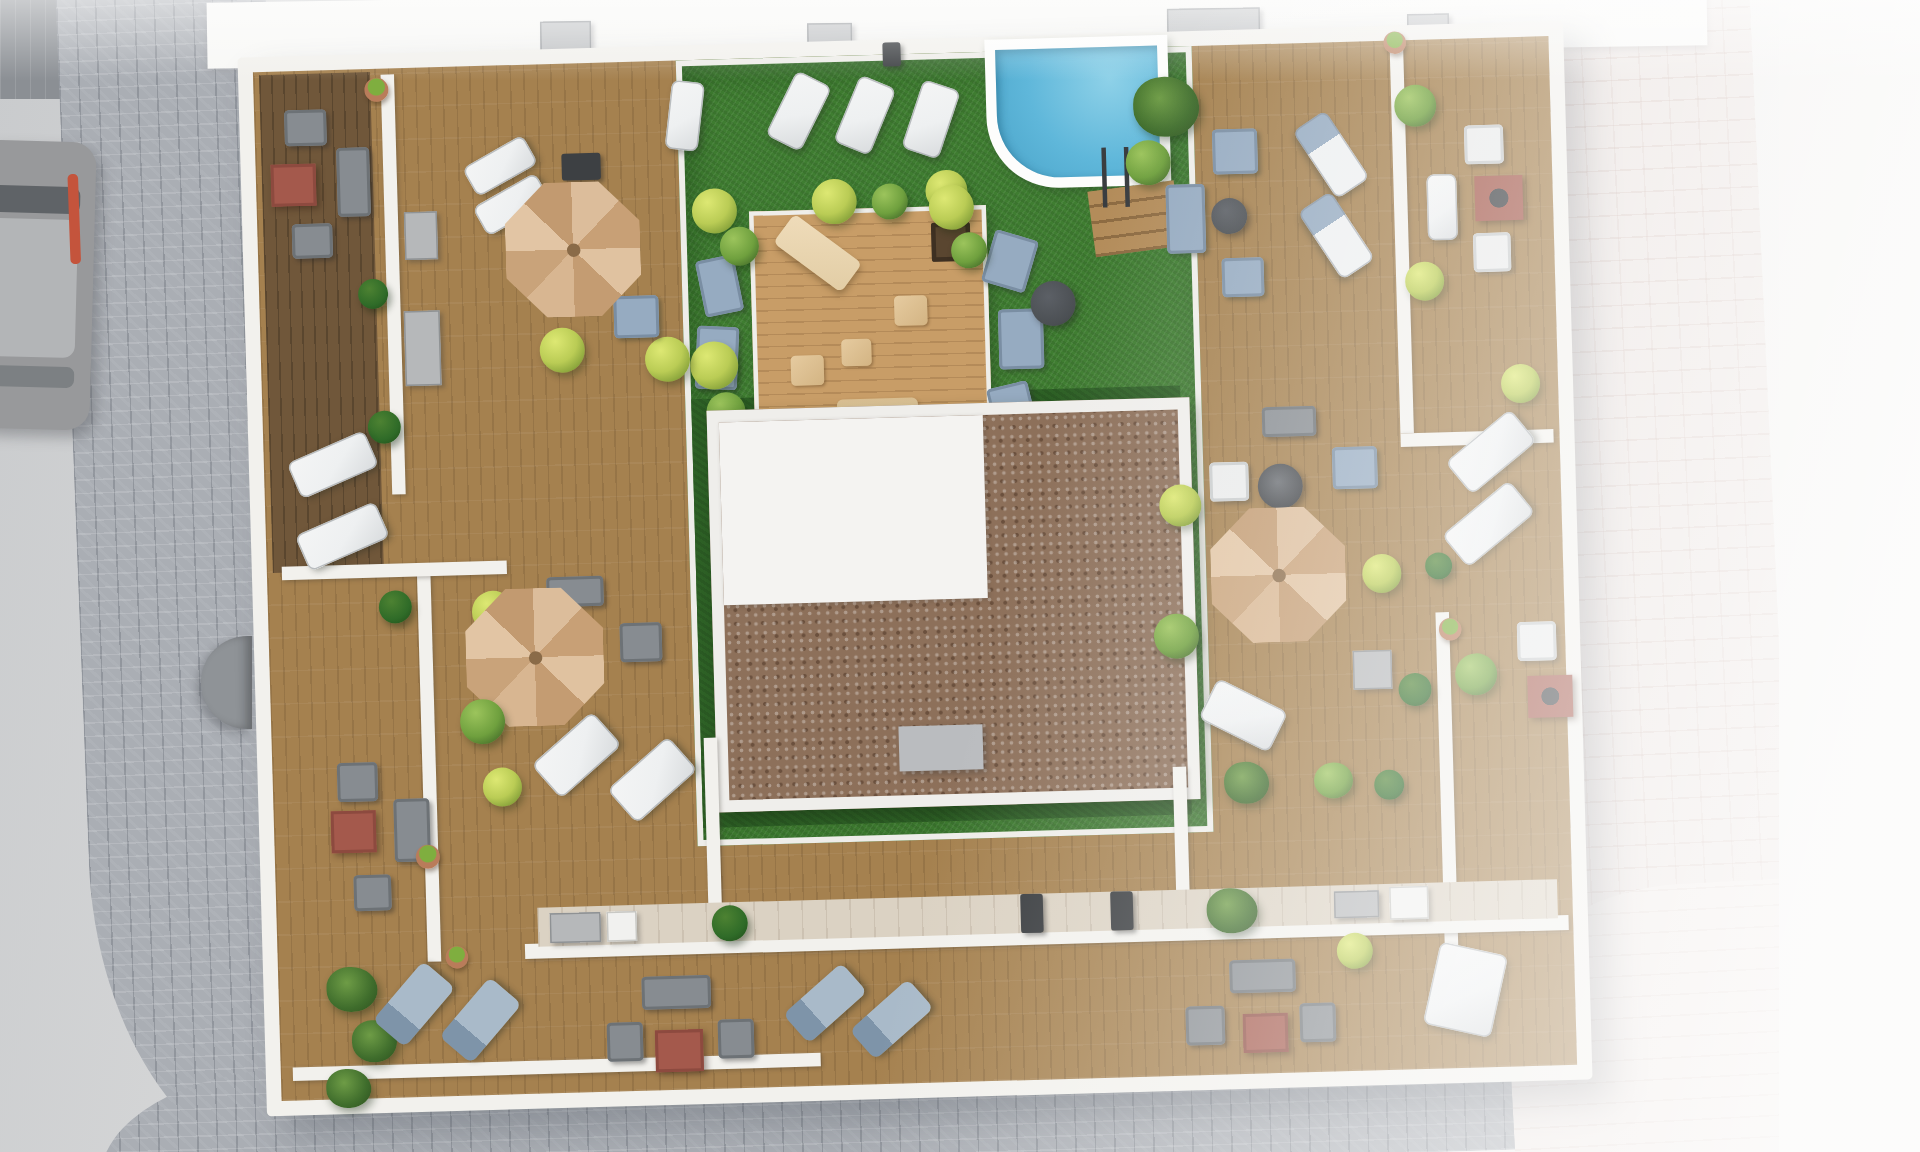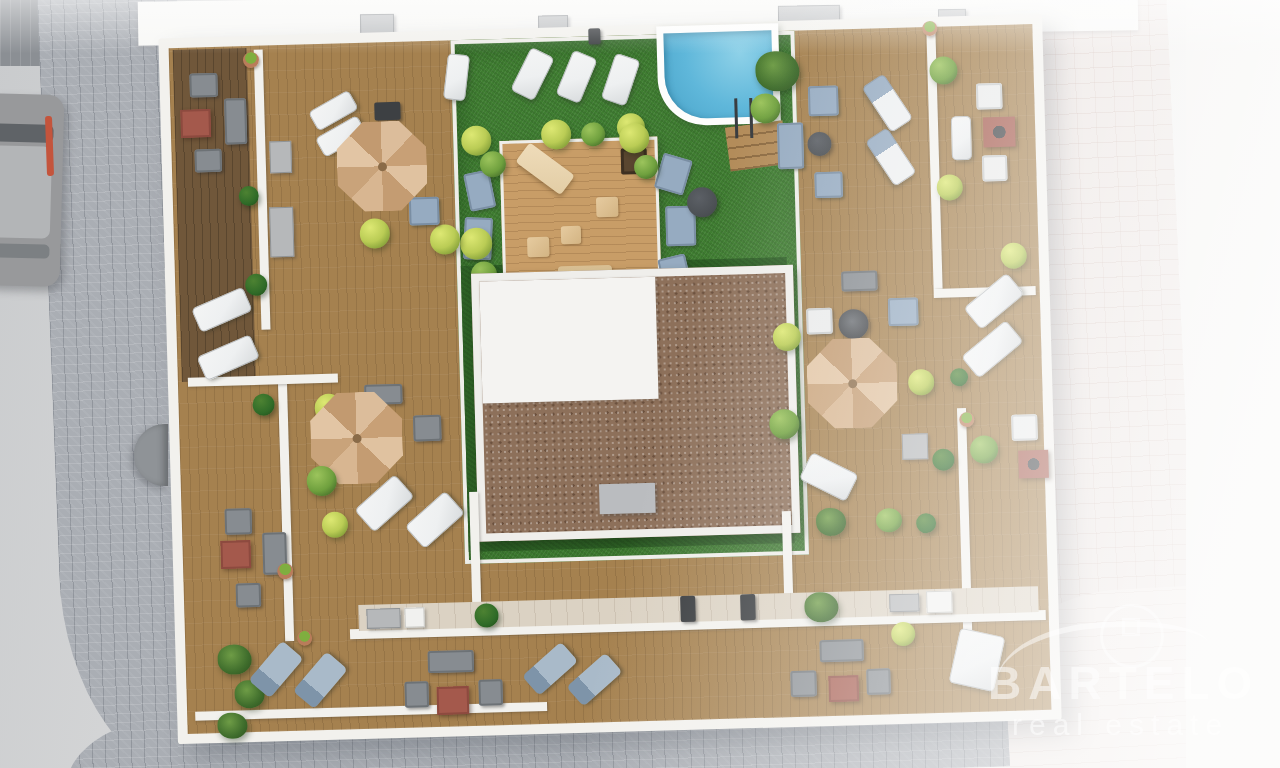--- a/index.html
+++ b/index.html
@@ -323,21 +323,14 @@
     <i class="chairG" style="left:644px;top:620px;width:44px;height:22px"></i>
     <i class="chairG" style="left:614px;top:650px;width:26px;height:26px"></i>
     <i class="chairG" style="left:690px;top:650px;width:24px;height:26px"></i>
     <i class="tblR" style="left:652px;top:656px;width:30px;height:26px"></i>
     <i class="plantY" style="left:716px;top:604px;width:24px;height:24px"></i>
     <i class="lngW" style="left:778px;top:616px;width:46px;height:56px;transform:rotate(14deg)"></i>
   </div>
 
   <i class="wash"></i>
 
-  <div class="wm">
-    <i class="wm-arc"></i>
-    <i class="wm-circle"></i>
-    <i class="wm-chim"></i>
-    <i class="wm-brand">BARTELO</i>
-    <i class="wm-tag">real estate</i>
-  </div>
 
 </div>
 
 </body></html>

